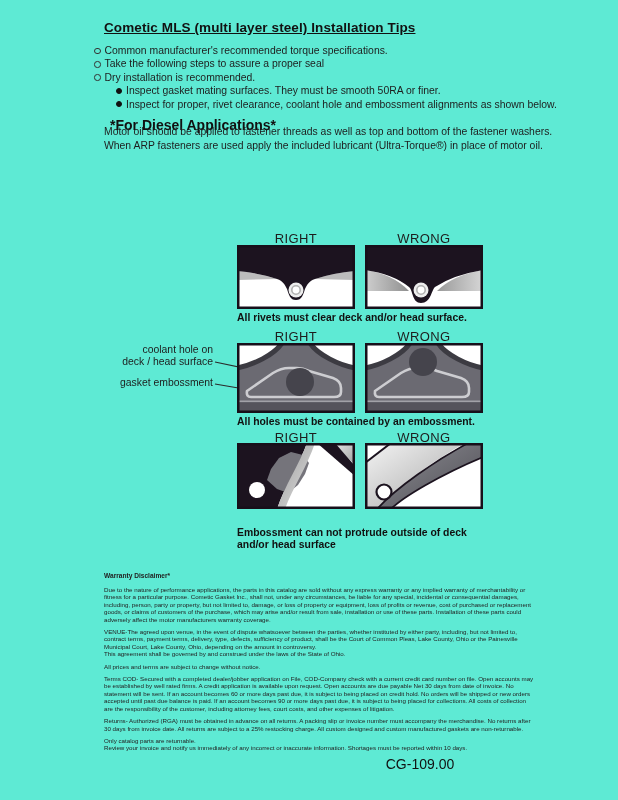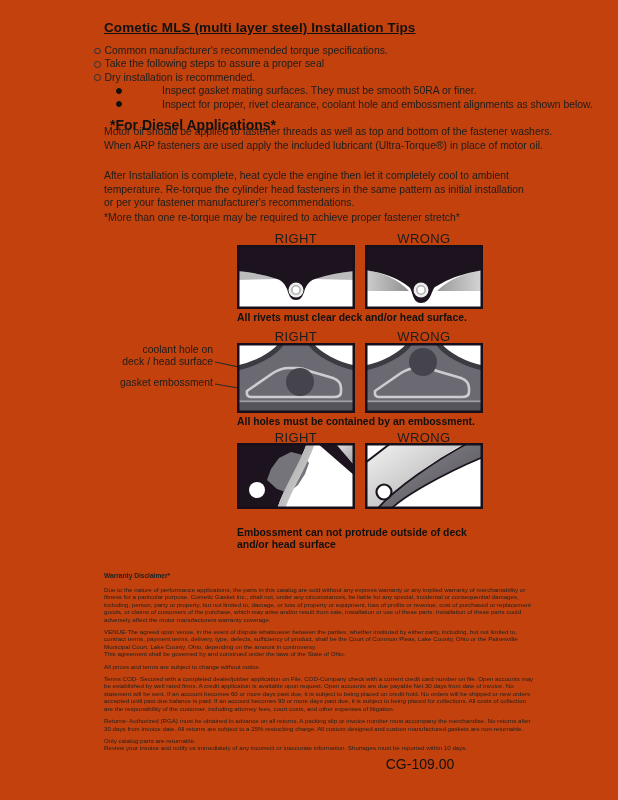--- a/index.html
+++ b/index.html
@@ -1,33 +1,33 @@
 <!DOCTYPE html>
 <html><head>
 <meta charset="utf-8">
 <style>
   html,body { margin:0; padding:0; background:#ffffff; }
   .page {
-    position:relative; width:618px; height:800px; background:#c2410c;
+    position:relative; width:618px; height:800px; background:#5eead4;
     font-family:"Liberation Sans", sans-serif; color:#1d1d1d; overflow:hidden;
   }
   .abs { position:absolute; }
 
   .title {
     left:104px; top:20px; font-size:13.5px; font-weight:bold;
     text-decoration:underline; letter-spacing:0.1px; color:#111;
   }
 
   .bullets { left:94px; top:44px; font-size:10.4px; }
   .bullet-row { display:flex; align-items:flex-start; line-height:13.4px; white-space:nowrap; }
   .bullet-row .mark {
     flex:0 0 auto; width:4.5px; height:4.5px; border:1px solid #333;
     border-radius:50%; margin:3.6px 4px 0 0;
   }
-  .bullet-row.sub { margin-left:22px;gap:36px; }
+  .bullet-row.sub { margin-left:22px; }
   .bullet-row.sub .mark { background:#111; border-color:#111; width:4px; height:4px; }
 
   .diesel-heading { left:110px; top:117px; font-size:14px; font-weight:bold; color:#111; }
   .para { left:104px; font-size:10.4px; line-height:13.6px; white-space:pre-line; width:470px; }
   .para.p1 { top:125px; }
   .para.p2 { top:169px; }
   .para.note { top:211px; }
 
   .d-label { width:118px; text-align:center; font-size:13px; letter-spacing:0.4px; color:#1d1d1d; }
   .caption { font-size:10.4px; font-weight:bold; color:#111; line-height:11.6px; }
@@ -69,24 +69,20 @@
     </div>
     <div class="bullet-row sub">
       <span class="mark"></span>
       <span>Inspect for proper, rivet clearance, coolant hole and embossment alignments as shown below.</span>
     </div>
   </div>
 
   <div class="abs diesel-heading">*For Diesel Applications*</div>
   <div class="abs para p1">Motor oil should be applied to fastener threads as well as top and bottom of the fastener washers.
 When ARP fasteners are used apply the included lubricant (Ultra-Torque®) in place of motor oil.</div>
-  <div class="abs para p2">After Installation is complete, heat cycle the engine then let it completely cool to ambient
-temperature. Re-torque the cylinder head fasteners in the same pattern as initial installation
-or per your fastener manufacturer's recommendations.</div>
-  <div class="abs para note">*More than one re-torque may be required to achieve proper fastener stretch*</div>
 
   <div class="abs d-label" style="left:237px; top:231px;">RIGHT</div>
   <div class="abs d-label" style="left:365px; top:231px;">WRONG</div>
 
   <svg class="abs" style="left:237px; top:245px;" width="118" height="64" viewBox="0 0 118 64">
     <rect x="0" y="0" width="118" height="64" fill="#ffffff"></rect>
     <path d="M1,26 Q22,28 40,34 L1,35 Z" fill="#bcbcbc"></path>
     <path d="M117,26 Q96,28 78,34 L117,35 Z" fill="#bcbcbc"></path>
     <path d="M0,0 H118 V26 Q96,28 78,34 C72,36 70,40 68,44 C66,50 65,55 59,55 C53,55 52,50 50,44 C48,40 46,36 40,34 Q22,28 0,26 Z" fill="#1c131f"></path>
     <circle cx="59" cy="45" r="7.5" fill="#ededed"></circle>

